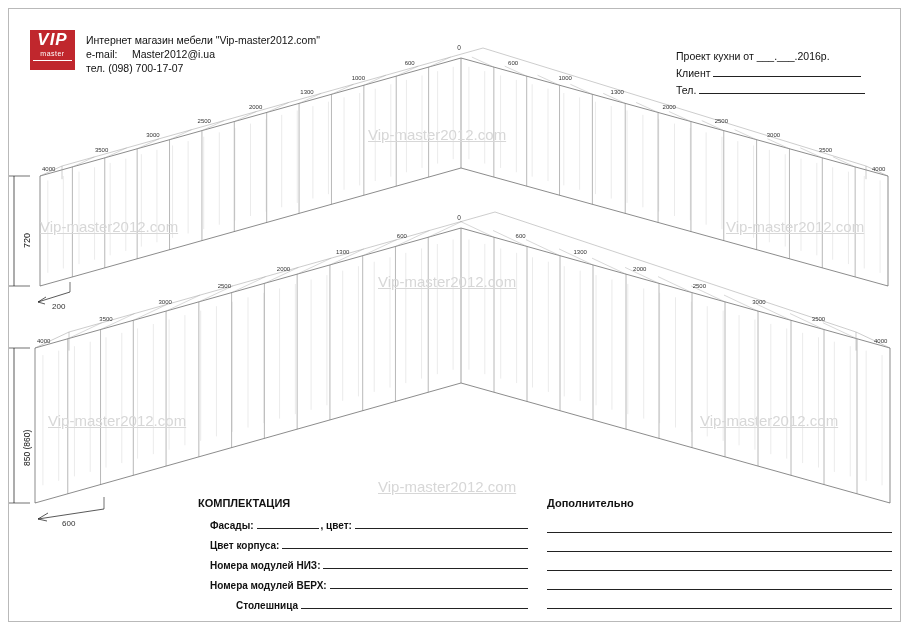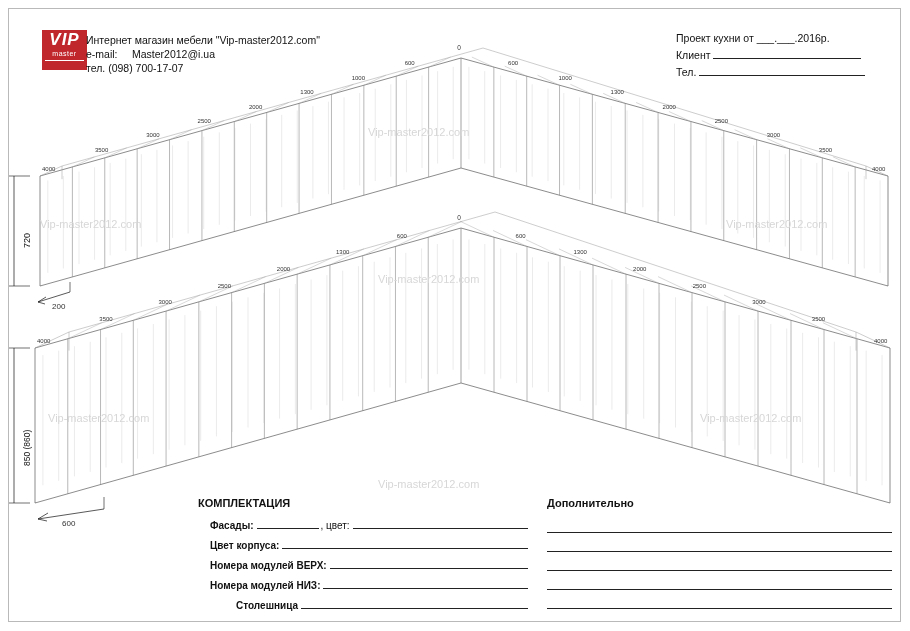--- a/index.html
+++ b/index.html
@@ -22,21 +22,21 @@
     left: 8px;
     top: 8px;
     width: 893px;
     height: 614px;
     border: 1px solid #b9b9b9;
     box-sizing: border-box;
   }
   
   .logo {
     position: absolute;
-    left: 42px;
+    left: 30px;
     top: 30px;
     width: 45px;
     height: 40px;
     background: #c0272d;
     color: #ffffff;
     text-align: center;
     box-sizing: border-box;
   }
   .logo-vip {
     font-size: 17px;
@@ -69,21 +69,21 @@
   .company-block div {
     white-space: nowrap;
   }
   .company-block .lbl {
     display: inline-block;
     min-width: 46px;
   }
   .project-block {
     position: absolute;
     left: 676px;
-    top: 30px;
+    top: 48px;
     font-size: 10.5px;
     color: #111111;
     line-height: 17px;
     width: 215px;
   }
   .project-block .row {
     white-space: nowrap;
   }
   .ul {
     display: inline-block;
@@ -95,24 +95,25 @@
     position: absolute;
     left: 0;
     top: 0;
     width: 910px;
     height: 631px;
   }
   
   .wm {
     position: absolute;
     color: #d7d7d7;
-    font-size: 11px;
+    font-size: 15px;
     font-family: "Liberation Sans", sans-serif;
     white-space: nowrap;
     user-select: none;
+    text-decoration: underline;
   }
   
   .dim {
     position: absolute;
     font-size: 6px;
     color: #333333;
     white-space: nowrap;
   }
   .dim-v {
     position: absolute;
@@ -499,36 +500,36 @@
 
   <div class="dim-v" style="left:22px; top:248px; transform: rotate(-90deg);">720</div>
   <div class="dim-v" style="left:22px; top:466px; transform: rotate(-90deg); font-size:8.5px;">850 (860)</div>
 
   <div class="form-left">
     <div class="form-title">КОМПЛЕКТАЦИЯ</div>
 
     <div class="form-row">
       <span class="flabel" style="margin-left:12px">Фасады:</span>
       <span class="fline" style="max-width:62px"></span>
-      <span class="flabel" style="margin-left:2px; font-weight:normal">, цвет:</span>
+      <span class="flabel" style="margin-left:2px; font-weight:bold">, цвет:</span>
       <span class="fline"></span>
     </div>
 
     <div class="form-row">
       <span class="flabel" style="margin-left:12px">Цвет корпуса:</span>
       <span class="fline"></span>
     </div>
 
     <div class="form-row">
+      <span class="flabel" style="margin-left:12px">Номера модулей НИЗ:</span>
+      <span class="fline"></span>
+    </div>
+
+    <div class="form-row">
       <span class="flabel" style="margin-left:12px">Номера модулей ВЕРХ:</span>
-      <span class="fline"></span>
-    </div>
-
-    <div class="form-row">
-      <span class="flabel" style="margin-left:12px">Номера модулей НИЗ:</span>
       <span class="fline"></span>
     </div>
 
     <div class="form-row">
       <span class="flabel" style="margin-left:38px">Столешница</span>
       <span class="fline"></span>
     </div>
   </div>
 
   <div class="form-right">

